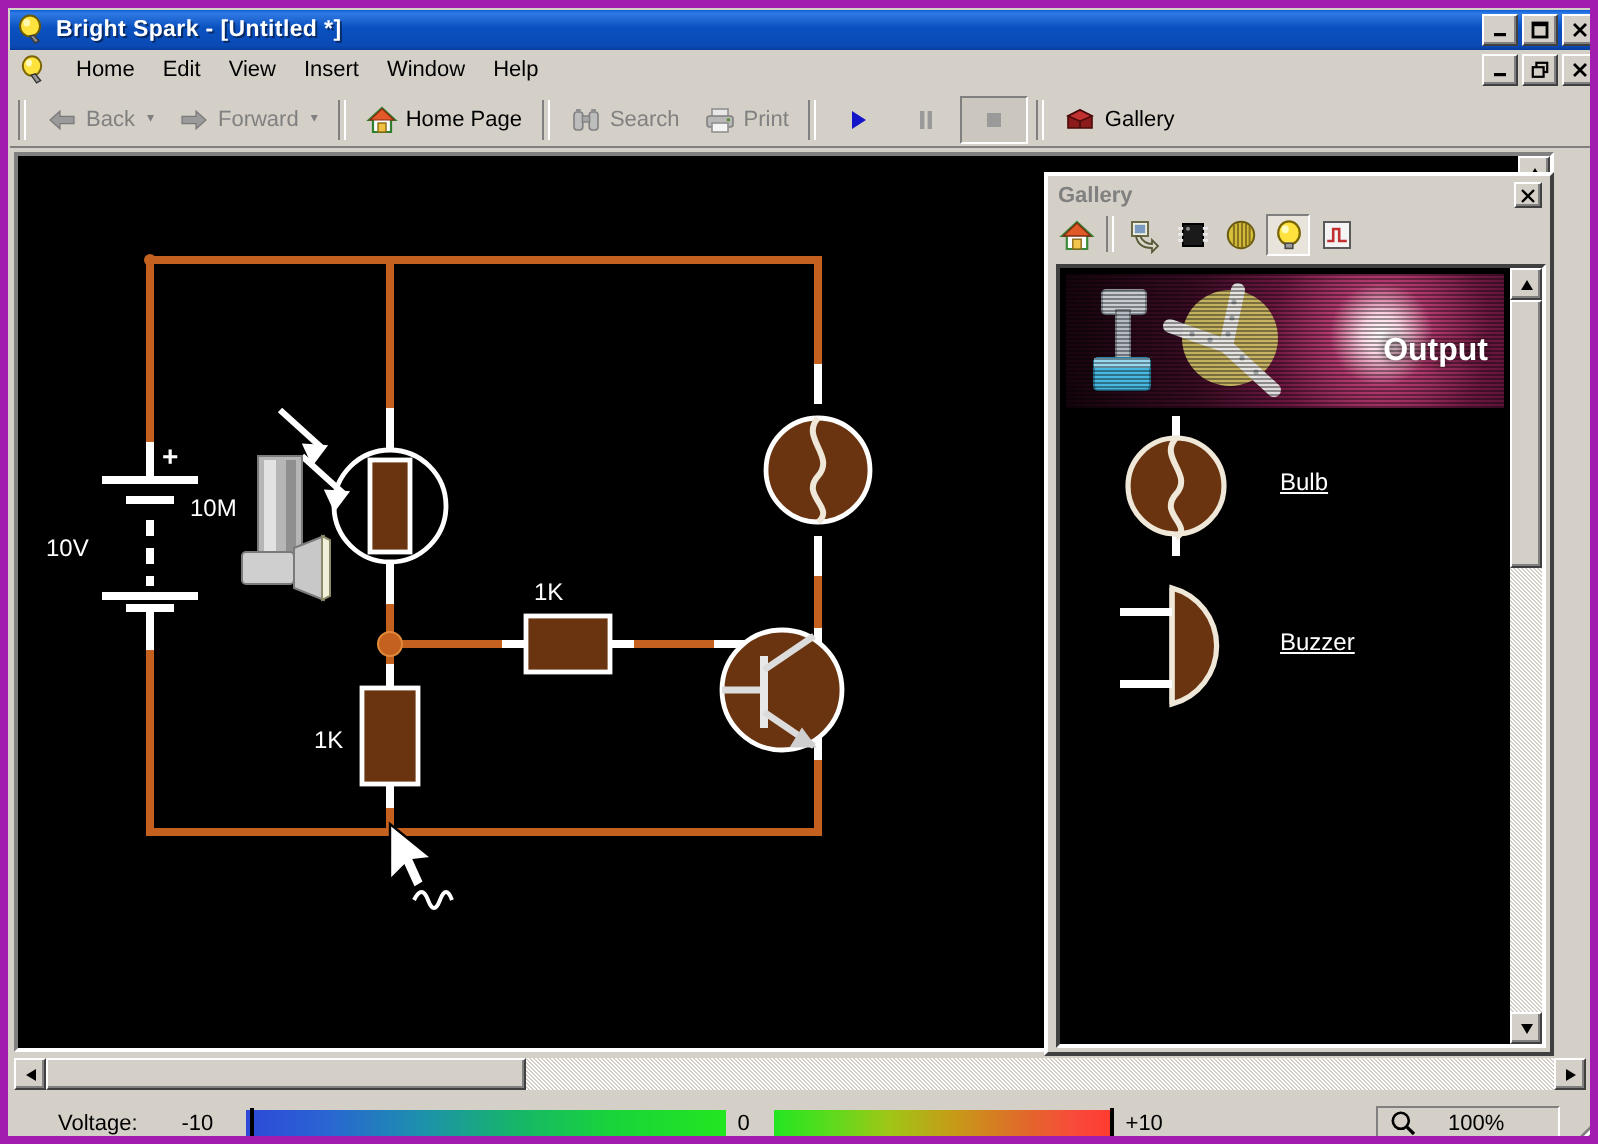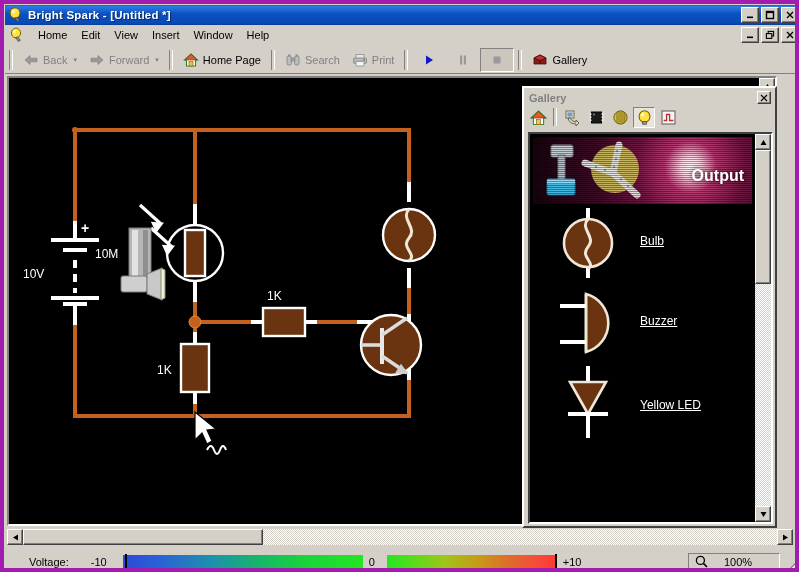--- a/index.html
+++ b/index.html
@@ -555,29 +555,20 @@
             <svg class="gal-sym" viewBox="0 0 80 74">
               <path d="M38 8 A30 30 0 0 1 38 66 Z" fill="#6b3410" stroke="#efe7d8" stroke-width="2.6"></path>
               <path d="M38 8 L38 66" stroke="#efe7d8" stroke-width="2.6"></path>
               <path d="M12 20 L38 20" stroke="#ffffff" stroke-width="4"></path>
               <path d="M12 56 L38 56" stroke="#ffffff" stroke-width="4"></path>
             </svg>
             <span class="gal-item-label">Buzzer</span>
           </div>
 
 
-          <div class="gal-item" style="height:80px">
-            <svg class="gal-sym" viewBox="0 0 80 74">
-              <path d="M40 0 L40 16" stroke="#ffffff" stroke-width="4"></path>
-              <path d="M22 16 L58 16 L40 48 Z" fill="#6b3410" stroke="#efe7d8" stroke-width="2.6"></path>
-              <path d="M20 48 L60 48" stroke="#ffffff" stroke-width="4"></path>
-              <path d="M40 48 L40 72" stroke="#ffffff" stroke-width="4"></path>
-            </svg>
-            <span class="gal-item-label" style="top:34px">Yellow LED</span>
-          </div>
         </div>
 
         <div class="gal-vscroll">
           <div class="sb-arrow">
             <svg width="7" height="7" viewBox="0 0 7 7">
                 <path d="M3.5 1 L6.5 6 L0.5 6 Z" fill="#000"></path>
               </svg>
           </div>
           <div class="sb-track" style="top:16px;height:356px;"></div>
           <div class="sb-thumb" style="top:16px;height:134px;"></div>

